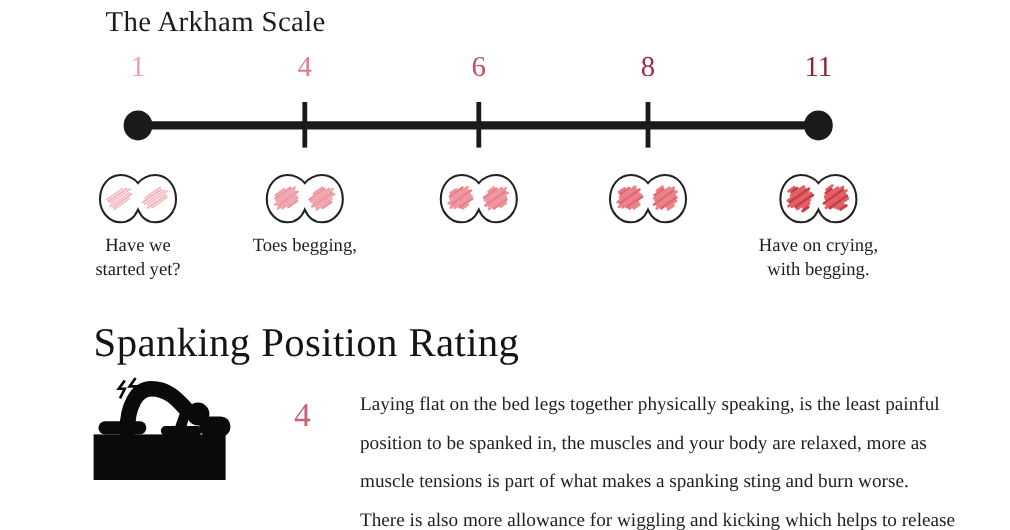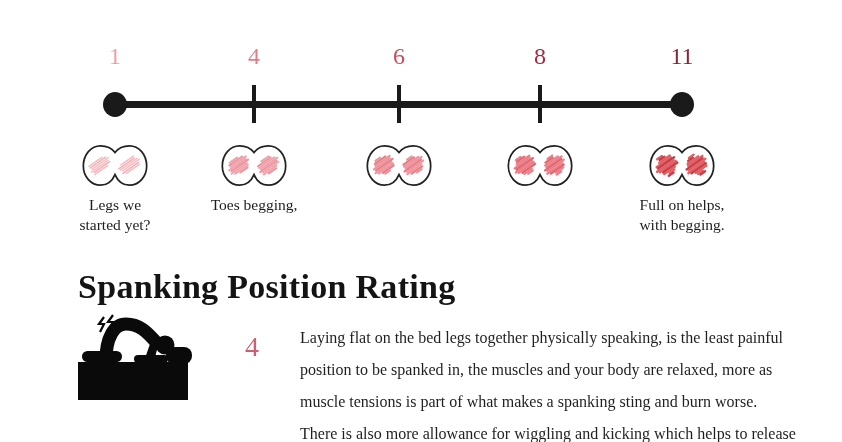--- a/index.html
+++ b/index.html
@@ -19,30 +19,31 @@
   .tick-1 { left:252px; } .tick-2 { left:397px; } .tick-3 { left:538px; }
 
   
   .col { position:absolute; top:42px; width:130px; display:flex; flex-direction:column; align-items:center; text-align:center; }
   .col-0 { left:50px; } .col-1 { left:189px; } .col-2 { left:334px; } .col-3 { left:475px; } .col-4 { left:617px; }
   .num { font-size:24px; height:28px; line-height:28px; font-weight:normal; }
   .butt { margin-top:72px; width:74px; height:48px; display:block; }
   .caption { margin-top:5px; font-size:15.5px; line-height:1.26; color:#1d1d1d; white-space:pre-line; }
 
   
-  .pos-title { position:absolute; left:78px; top:268px; font-size:34px; font-weight:bold; color:#141414; letter-spacing:0.3px; }
+  .pos-title { position:absolute; left:78px; top:268px; font-size:34px; font-weight:normal; color:#141414; letter-spacing:0.3px; }
   .bed-icon { position:absolute; left:76px; top:314px; width:120px; height:90px; }
   .rating { position:absolute; left:234px; top:331px; width:36px; text-align:center; font-size:28px; }
   .desc { position:absolute; left:300px; top:322px; width:497px; font-size:16px; line-height:32px; color:#1f1f1f; }
 </style>
 </head>
 <body>
 
 <div class="canvas">
 
+  <h1 class="title">The Arkham Scale</h1>
 
   <div class="scale-bar"></div>
   <div class="dot dot-left"></div>
   <div class="dot dot-right"></div>
   <div class="tick tick-1"></div>
   <div class="tick tick-2"></div>
   <div class="tick tick-3"></div>
 
   <div class="col col-0">
     <div class="num" style="color: rgb(235, 159, 168);">1</div>
@@ -54,21 +55,21 @@
         <line x1="13.42" y1="31.30" x2="30.48" y2="19.34" stroke="#f6bdc2" stroke-width="1.6" stroke-linecap="round"></line>
         <line x1="16.52" y1="31.69" x2="32.40" y2="20.56" stroke="#f3afb6" stroke-width="1.6" stroke-linecap="round"></line>
         <line x1="17.10" y1="33.85" x2="30.31" y2="24.59" stroke="#f6bdc2" stroke-width="1.6" stroke-linecap="round"></line>
         <line x1="44.04" y1="23.87" x2="57.25" y2="14.61" stroke="#f6bdc2" stroke-width="1.6" stroke-linecap="round"></line>
         <line x1="41.94" y1="27.90" x2="57.82" y2="16.77" stroke="#f3afb6" stroke-width="1.6" stroke-linecap="round"></line>
         <line x1="43.87" y1="29.12" x2="60.93" y2="17.16" stroke="#f6bdc2" stroke-width="1.6" stroke-linecap="round"></line>
         <line x1="46.38" y1="29.92" x2="63.44" y2="17.96" stroke="#f6bdc2" stroke-width="1.6" stroke-linecap="round"></line>
         <line x1="46.21" y1="32.60" x2="62.09" y2="21.47" stroke="#f3afb6" stroke-width="1.6" stroke-linecap="round"></line>
         <line x1="50.06" y1="32.47" x2="63.27" y2="23.21" stroke="#f6bdc2" stroke-width="1.6" stroke-linecap="round"></line>
       </svg>
-    <div class="caption">Legs we
+    <div class="caption">Have we
 started yet?</div>
   </div>
   <div class="col col-1">
     <div class="num" style="color: rgb(225, 124, 138);">4</div>
     <svg class="butt" viewBox="0 0 76 50">
         <path d="M38,11 C35,7 29,4 23,4 C13,4 5,13 5,25 C5,36 13,45 23,45 C30,45 35,41 38,34 C41,41 46,45 53,45 C63,45 71,36 71,25 C71,13 63,4 53,4 C47,4 41,7 38,11 Z" fill="#ffffff" stroke="#222222" stroke-width="1.8"></path>
         <line x1="12.66" y1="21.57" x2="20.28" y2="16.23" stroke="#f0a2ab" stroke-width="2.1" stroke-linecap="round"></line>
         <line x1="12.38" y1="24.33" x2="25.59" y2="15.07" stroke="#ec939d" stroke-width="2.1" stroke-linecap="round"></line>
         <line x1="13.56" y1="26.07" x2="29.44" y2="14.94" stroke="#f0a2ab" stroke-width="2.1" stroke-linecap="round"></line>
         <line x1="12.21" y1="29.58" x2="29.27" y2="17.62" stroke="#f0a2ab" stroke-width="2.1" stroke-linecap="round"></line>
@@ -157,21 +158,21 @@
         <line x1="43.88" y1="22.70" x2="54.89" y2="14.98" stroke="#e25f66" stroke-width="2.5" stroke-linecap="round"></line>
         <line x1="44.51" y1="24.82" x2="59.29" y2="14.47" stroke="#e25f66" stroke-width="2.5" stroke-linecap="round"></line>
         <line x1="42.83" y1="28.57" x2="59.45" y2="16.91" stroke="#c53d45" stroke-width="2.5" stroke-linecap="round"></line>
         <line x1="45.06" y1="29.57" x2="62.25" y2="17.51" stroke="#e25f66" stroke-width="2.5" stroke-linecap="round"></line>
         <line x1="44.58" y1="32.46" x2="61.21" y2="20.81" stroke="#e25f66" stroke-width="2.5" stroke-linecap="round"></line>
         <line x1="48.02" y1="32.62" x2="62.80" y2="22.26" stroke="#c53d45" stroke-width="2.5" stroke-linecap="round"></line>
         <line x1="52.42" y1="32.10" x2="63.43" y2="24.38" stroke="#e25f66" stroke-width="2.5" stroke-linecap="round"></line>
         <line x1="54.73" y1="33.04" x2="59.60" y2="29.63" stroke="#e25f66" stroke-width="2.5" stroke-linecap="round"></line>
         <line x1="57.25" y1="33.84" x2="62.11" y2="30.44" stroke="#c53d45" stroke-width="2.5" stroke-linecap="round"></line>
       </svg>
-    <div class="caption">Full on helps,
+    <div class="caption">Have on crying,
 with begging.</div>
   </div>
 
   <h2 class="pos-title">Spanking Position Rating</h2>
 
   <svg class="bed-icon" viewBox="0 0 120 90">
     <path d="M30,46 C30,24 38,10 50,10 C66,10 74,22 80,28" stroke="#0a0a0a" stroke-width="13" fill="none" stroke-linecap="round"></path>
     <path d="M74,30 L68,47 L78,47 L82,32 Z" fill="#0a0a0a"></path>
     <rect x="58" y="41" width="34" height="8" rx="4" fill="#0a0a0a"></rect>
     <circle cx="89" cy="31" r="9.5" fill="#0a0a0a"></circle>

